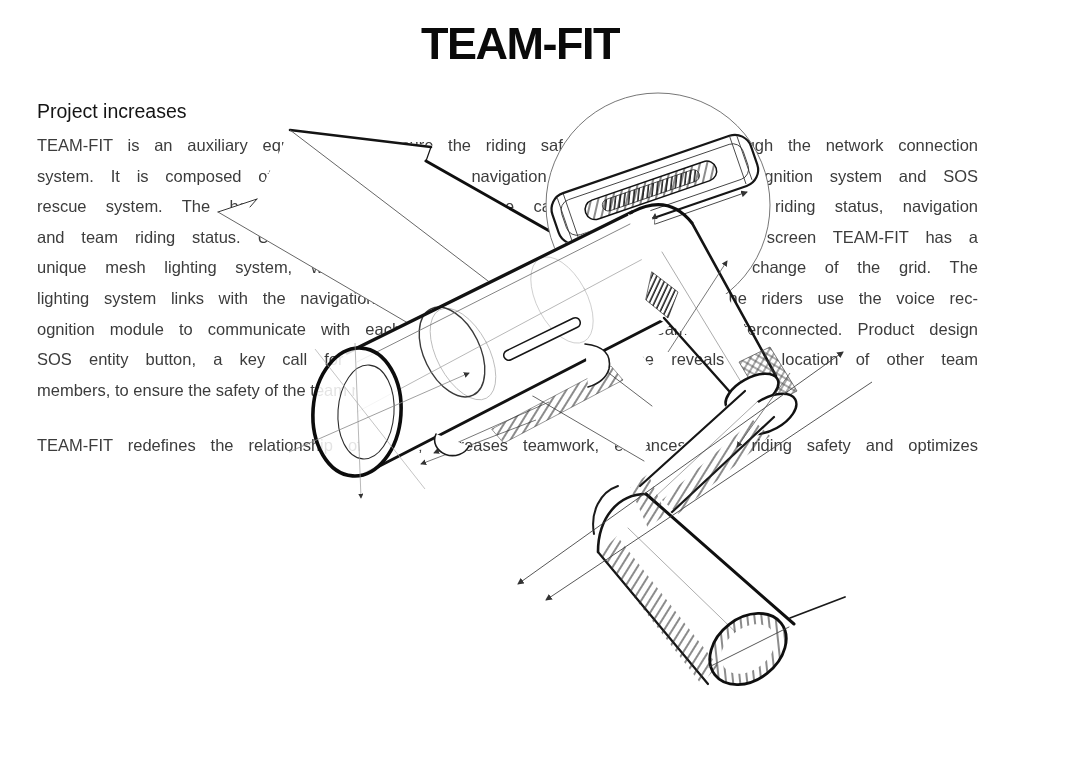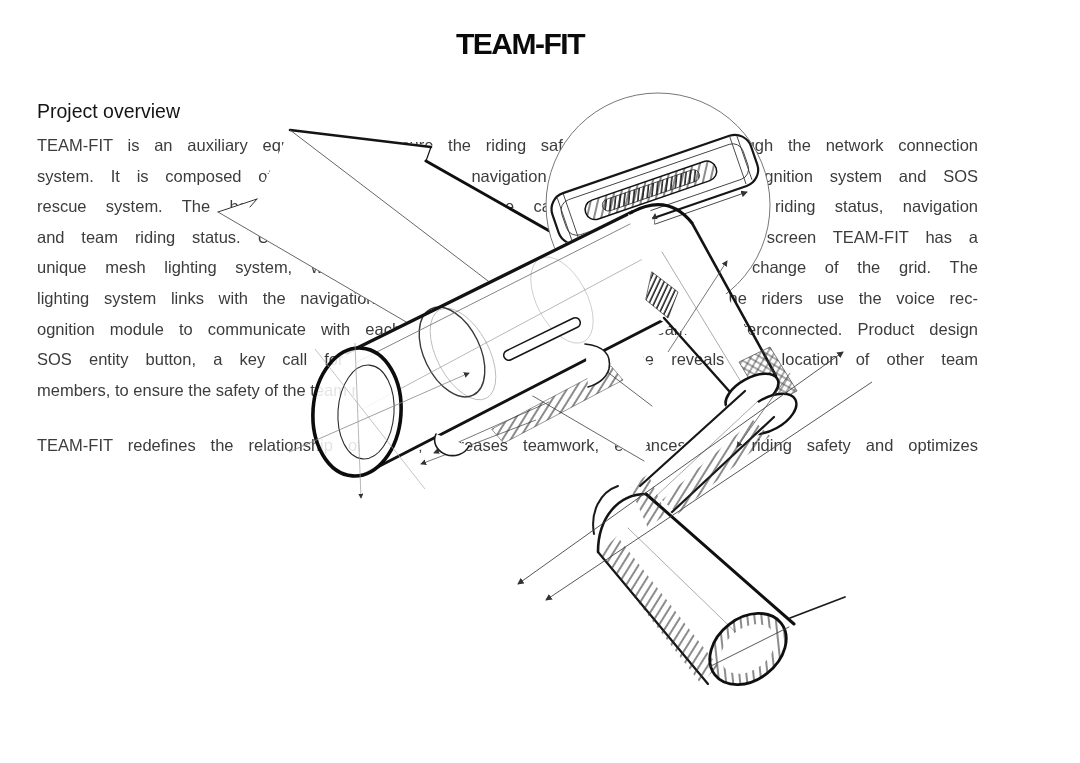--- a/index.html
+++ b/index.html
@@ -1,35 +1,35 @@
 <!DOCTYPE html>
 <html><head>
 <meta charset="utf-8">
 <style>
   html,body{margin:0;padding:0;background:#fff;}
   #page{position:relative;width:1080px;height:763px;background:#fff;overflow:hidden;
         font-family:"Liberation Sans", sans-serif;}
   #title{position:absolute;top:20px;left:0;width:1040px;text-align:center;
-         font-size:30px;font-weight:900;letter-spacing:-1.5px;color:#0a0a0a;line-height:48px;}
+         font-size:45px;font-weight:900;letter-spacing:-1.5px;color:#0a0a0a;line-height:48px;}
   #ov-heading{position:absolute;left:37px;top:98px;font-size:19.5px;color:#141414;line-height:26px;}
   #ov-text{position:absolute;left:37px;top:130px;width:941px;font-size:16.5px;color:#3c3c3c;
            line-height:30.6px;}
   .ln{text-align:justify;text-align-last:justify;white-space:nowrap;}
   .ln.last{text-align:left;text-align-last:left;}
   #p2{margin-top:25px;}
   #sketch{position:absolute;left:0;top:0;width:1080px;height:763px;z-index:5;pointer-events:none;}
 </style>
 </head>
 <body>
 
 <div id="page">
 
   <div id="title">TEAM-FIT</div>
 
-  <div id="ov-heading">Project overview</div>
+  <div id="ov-heading">Project increases</div>
 
   <div id="ov-text">
     <div id="p1">
       <div class="ln">TEAM-FIT is an auxiliary equipment to ensure the riding safety of the team through the network connection</div>
       <div class="ln">system. It is composed of the lighting system, navigation system, the voice recognition system and SOS</div>
       <div class="ln">rescue system. The handlebar screen of the device can display the personal riding status, navigation</div>
       <div class="ln">and team riding status. Users can check all the information through the OLED screen TEAM-FIT has a</div>
       <div class="ln">unique mesh lighting system, which transmits the light through the curvature change of the grid. The</div>
       <div class="ln">lighting system links with the navigation, and lights up when the riders turn. The riders use the voice rec-</div>
       <div class="ln">ognition module to communicate with each other, so that the cycling team is interconnected. Product design</div>

